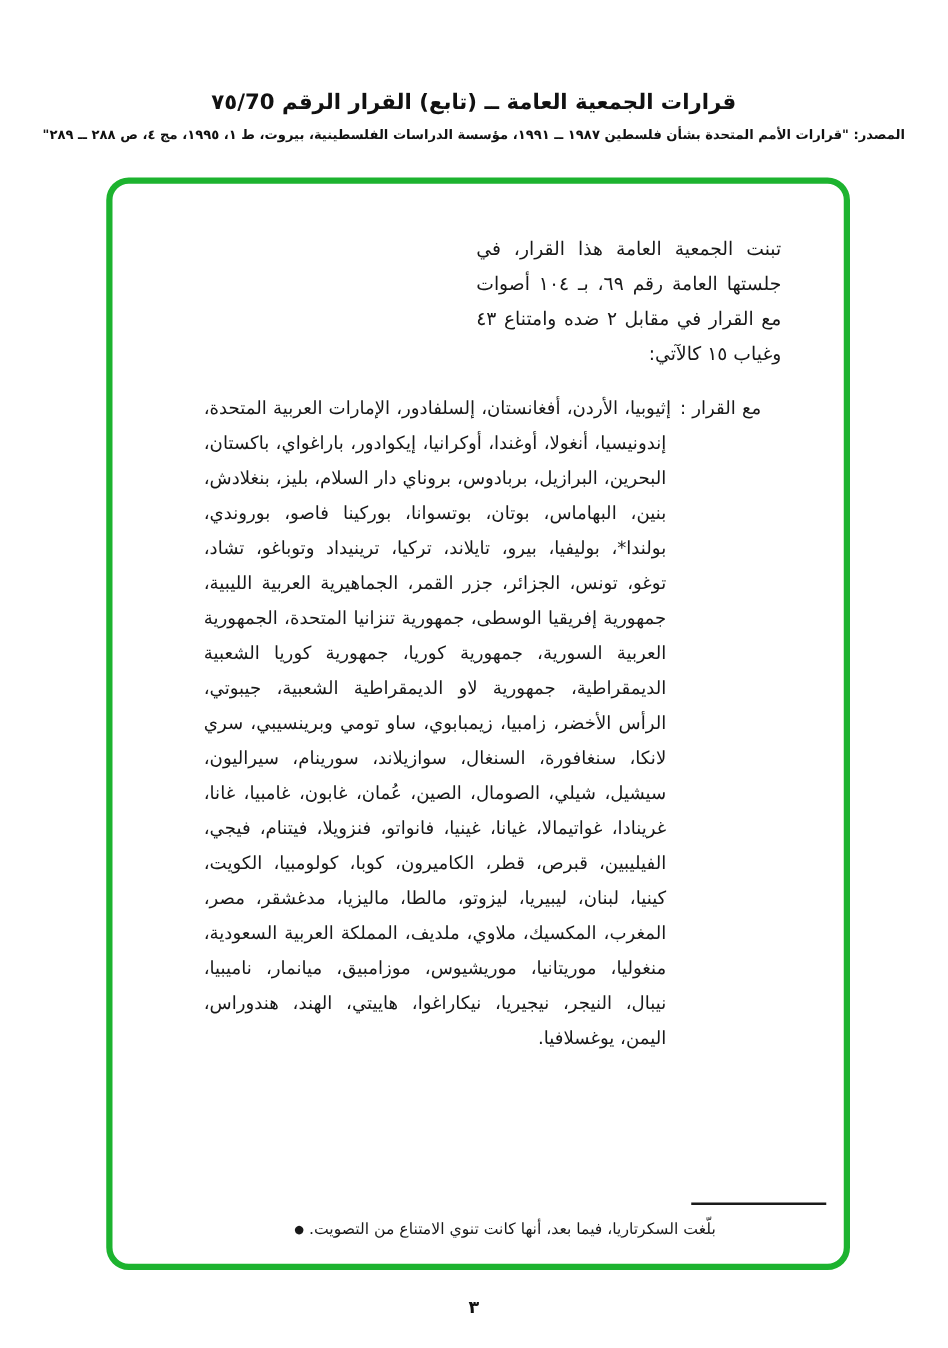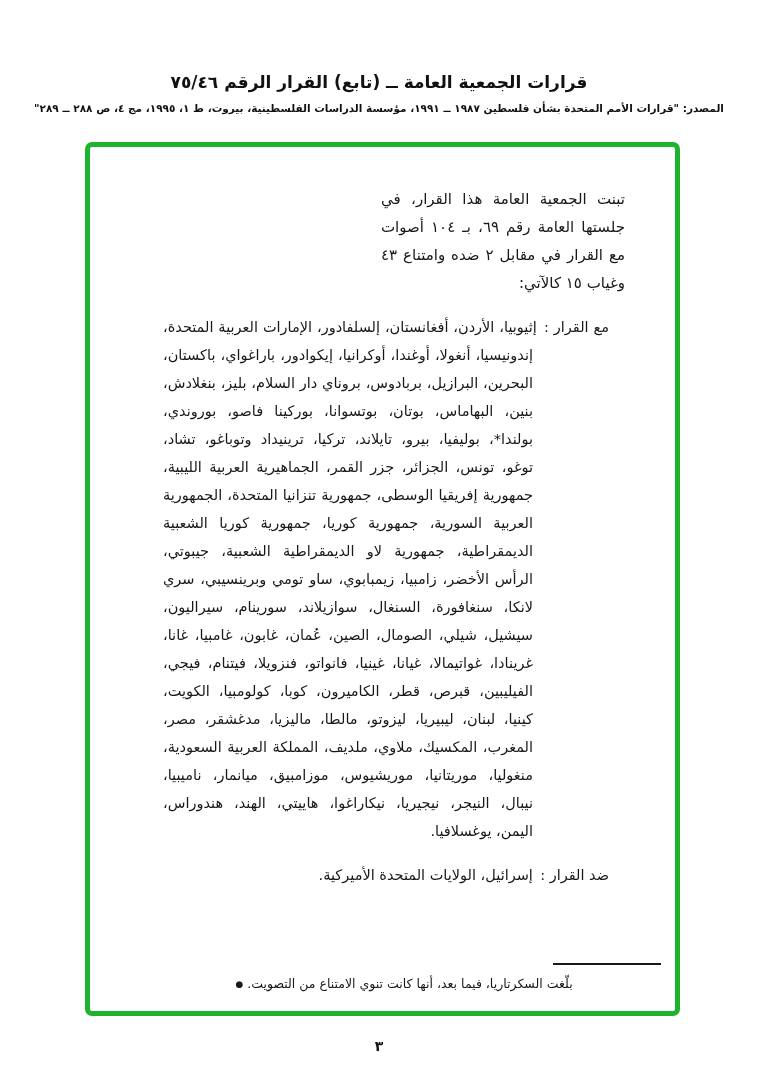--- a/index.html
+++ b/index.html
@@ -19,21 +19,21 @@
   }
   .header-source {
     position: absolute; top: 102px; left: 10px; width: 738px;
     text-align: center; direction: rtl;
     font-size: 10.5px; font-weight: bold; color: #111111;
   }
   .doc-frame {
     position: absolute; left: 85px; top: 142px;
     width: 585px; height: 864px;
     border: 5px solid #1db32f;
-    border-radius: 7px;
+    border-radius: 18px;
     overflow: hidden;
   }
   .doc-content {
     position: absolute; top: 38px; right: 50px;
     width: 478px;
     direction: rtl;
     font-size: 14.5px; line-height: 28px;
     text-align: justify;
     color: #181818;
   }
@@ -68,33 +68,32 @@
   .footnote-marker { font-size: 9px; vertical-align: 1px; padding-right: 4px; }
   .page-number {
     position: absolute; top: 1038px; left: 0; width: 758px;
     text-align: center;
     font-size: 14px; font-weight: bold; color: #111111;
   }
 </style>
 </head>
 <body>
 
-<div class="header-title">قرارات الجمعية العامة ــ (تابع) القرار الرقم ٧٥/٤٦</div>
+<div class="header-title">قرارات الجمعية العامة ــ (تابع) القرار الرقم ٧٥/70</div>
 
 <div class="header-source">المصدر: "قرارات الأمم المتحدة بشأن فلسطين ١٩٨٧ ــ ١٩٩١، مؤسسة الدراسات الفلسطينية، بيروت، ط ١، ١٩٩٥، مج ٤، ص ٢٨٨ ــ ٢٨٩"</div>
 
 <div class="doc-frame">
 
   <div class="doc-content">
 
     <p class="intro-par">تبنت الجمعية العامة هذا القرار، في جلستها العامة رقم ٦٩، بـ ١٠٤ أصوات مع القرار في مقابل ٢ ضده وامتناع ٤٣ وغياب ١٥ كالآتي:</p>
 
     <p class="hang-par"><span class="hang-label">مع القرار :</span> <span>إثيوبيا، الأردن، أفغانستان، إلسلفادور، الإمارات العربية المتحدة، إندونيسيا، أنغولا، أوغندا، أوكرانيا، إيكوادور، باراغواي، باكستان، البحرين، البرازيل، بربادوس، بروناي دار السلام، بليز، بنغلادش، بنين، البهاماس، بوتان، بوتسوانا، بوركينا فاصو، بوروندي، بولندا*، بوليفيا، بيرو، تايلاند، تركيا، ترينيداد وتوباغو، تشاد، توغو، تونس، الجزائر، جزر القمر، الجماهيرية العربية الليبية، جمهورية إفريقيا الوسطى، جمهورية تنزانيا المتحدة، الجمهورية العربية السورية، جمهورية كوريا، جمهورية كوريا الشعبية الديمقراطية، جمهورية لاو الديمقراطية الشعبية، جيبوتي، الرأس الأخضر، زامبيا، زيمبابوي، ساو تومي وبرينسيبي، سري لانكا، سنغافورة، السنغال، سوازيلاند، سورينام، سيراليون، سيشيل، شيلي، الصومال، الصين، عُمان، غابون، غامبيا، غانا، غرينادا، غواتيمالا، غيانا، غينيا، فانواتو، فنزويلا، فيتنام، فيجي، الفيليبين، قبرص، قطر، الكاميرون، كوبا، كولومبيا، الكويت، كينيا، لبنان، ليبيريا، ليزوتو، مالطا، ماليزيا، مدغشقر، مصر، المغرب، المكسيك، ملاوي، ملديف، المملكة العربية السعودية، منغوليا، موريتانيا، موريشيوس، موزامبيق، ميانمار، ناميبيا، نيبال، النيجر، نيجيريا، نيكاراغوا، هاييتي، الهند، هندوراس، اليمن، يوغسلافيا.</span></p>
 
-    <p class="hang-par"><span class="hang-label">ضد القرار :</span> <span>إسرائيل، الولايات المتحدة الأميركية.</span></p>
 
   </div>
 
   <div class="footer-area">
     <div class="footnote-sep"></div>
     <p class="footnote-line"><span>بلّغت السكرتاريا، فيما بعد، أنها كانت تنوي الامتناع من التصويت.</span><span class="footnote-marker">●</span></p>
   </div>
 
 </div>
 

